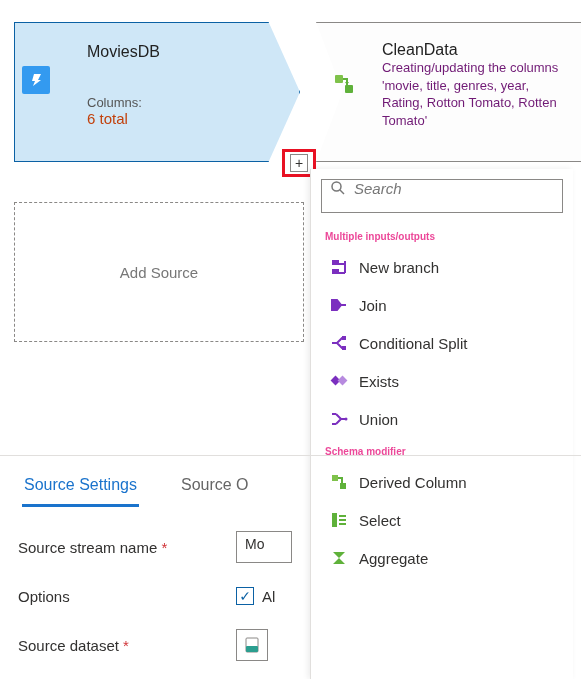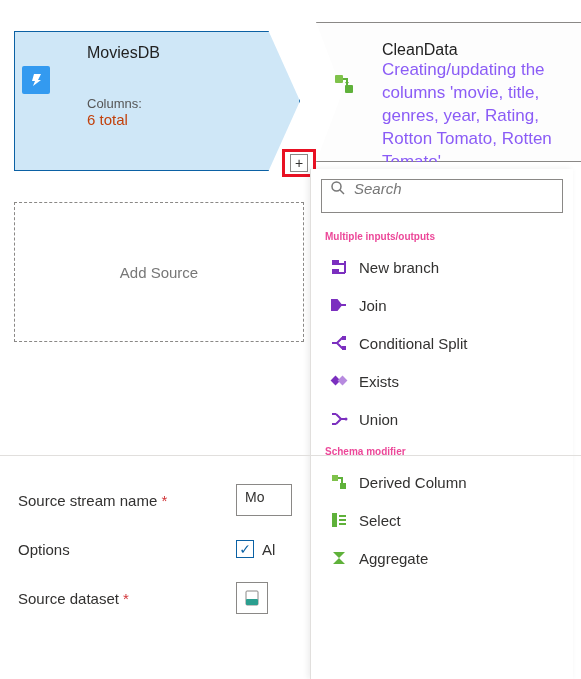--- a/index.html
+++ b/index.html
@@ -11,25 +11,25 @@
     background:#fff; overflow:hidden; position:relative;
   }
 
   
   .canvas {
     position:absolute; left:6px; top:6px; right:0px; height:430px;
   }
 
   
   .node-source {
-    position:absolute; left:8px; top:25px; width:286px; height:140px;
+    position:absolute; left:8px; top:16px; width:286px; height:140px;
     background:#cfe7f7;
     border:1px solid #0b61a4;
     clip-path: polygon(0% 0%, 89% 0%, 100% 50%, 89% 100%, 0% 100%);
-    padding:12px 56px 20px 72px;
+    padding:20px 56px 20px 72px;
   }
   .node-source .title { font-size:16px; color:#222; margin-bottom:34px;}
   .node-source .cols-label { font-size:13px; color:#555; }
   .node-source .cols-value { font-size:15px; font-weight:400; color:#c2410c; }
 
   .src-icon {
     position:absolute; left:16px; top:60px; width:28px; height:28px;
     background:#339af0; border-radius:2px;
     display:flex; align-items:center; justify-content:center; color:#fff;
   }
@@ -48,21 +48,21 @@
 
   
   .node-clean {
     position:absolute; left:310px; top:16px; right:0px; height:140px;
     background:#fdfdfd;
     border-top:1px solid #8a8886; border-bottom:1px solid #8a8886;
     clip-path: polygon(0% 0%, 100% 0%, 100% 100%, 0% 100%, 10% 50%);
     padding:18px 10px 12px 66px;
   }
   .node-clean .title { font-size:16px; color:#222; }
-  .node-clean .desc  { font-size:17px; color:#8b5cf6; line-height:1.35; overflow:hidden; }
+  .node-clean .desc  { font-size:13px; color:#701a75; line-height:1.35; overflow:hidden; }
 
   .clean-icon {
     position:absolute; left:326px; top:66px; width:26px; height:26px;
     display:flex; align-items:center; justify-content:center;
   }
 
   
   .add-source {
     position:absolute; left:8px; top:196px; width:290px; height:140px;
     border:1px dashed #8a8886; color:#777; font-size:15px;
@@ -255,20 +255,24 @@
     <span class="menu-icon">
       <svg width="18" height="18" viewBox="0 0 18 18">
           <path d="M3 3h12L9 9l6 6H3l6-6z" fill="#5fb13a"></path>
         </svg>
     </span>
     <span>Aggregate</span>
   </div>
 </div>
 
 <div class="settings">
+  <div class="tabs">
+    <div class="tab active">Source Settings</div>
+    <div class="tab">Source O</div>
+  </div>
 
   <div class="field-row">
     <div class="field-label req">Source stream name</div>
     <div class="text-input">
       <span>Mo</span>
     </div>
   </div>
 
   <div class="field-row">
     <div class="field-label">Options</div>

